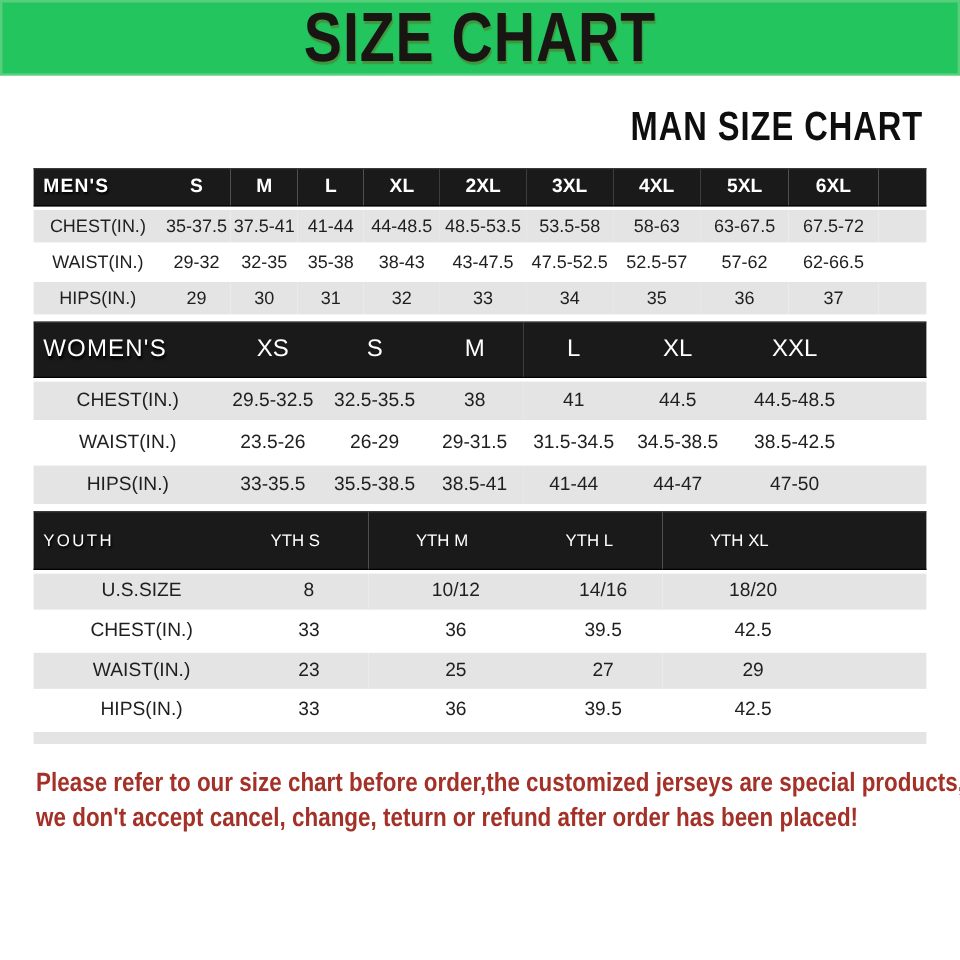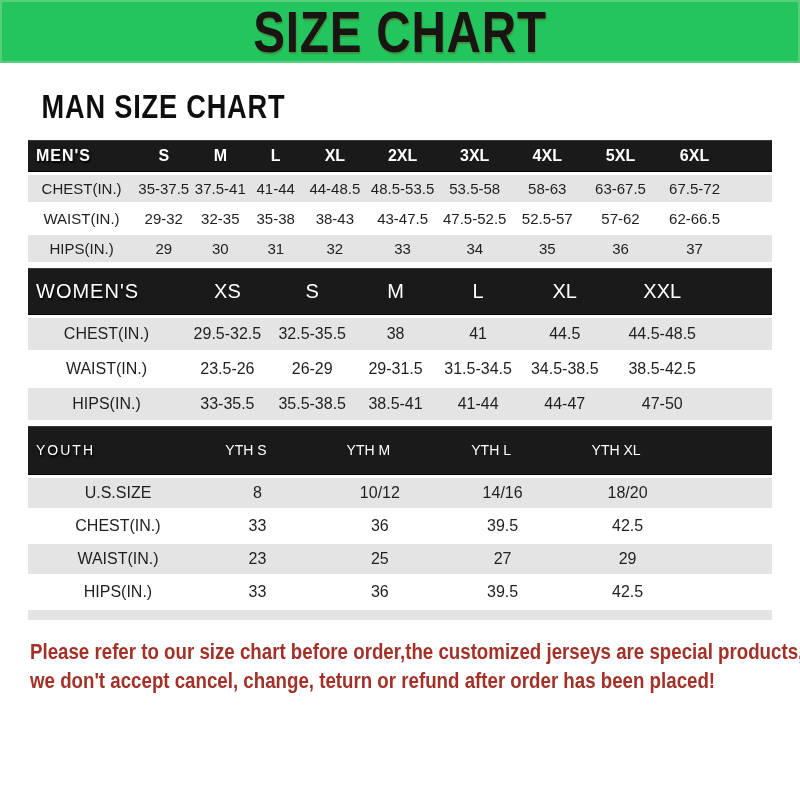--- a/index.html
+++ b/index.html
@@ -12,21 +12,21 @@
     height:63px;background:#22c55e;display:flex;align-items:center;justify-content:center;
     box-shadow:inset 0 0 0 2px rgba(255,240,220,.25);
   }
   .banner-title{
     display:inline-block;font-weight:bold;font-size:58px;letter-spacing:1px;color:#181512;
     transform:scaleX(.82);transform-origin:center;line-height:1;
     text-shadow:1px 2px 1px rgba(120,60,0,.35);
   }
   
   .section-heading{
-    text-align:left;margin:11px;font-weight:bold;color:#0e0e0e;line-height:1.05;
+    text-align:right;margin:0;font-weight:bold;color:#0e0e0e;line-height:1.05;
   }
   .section-heading .hx{
     display:inline-block;font-size:34px;letter-spacing:1px;
     transform:scaleX(.80);transform-origin:center;
   }
   .hm-men{margin-top:26px;margin-bottom:12px;}
   .hm-women{margin-top:16px;margin-bottom:14px;}
   .hm-youth{margin-top:14px;margin-bottom:14px;}
   
   table.size-table{

